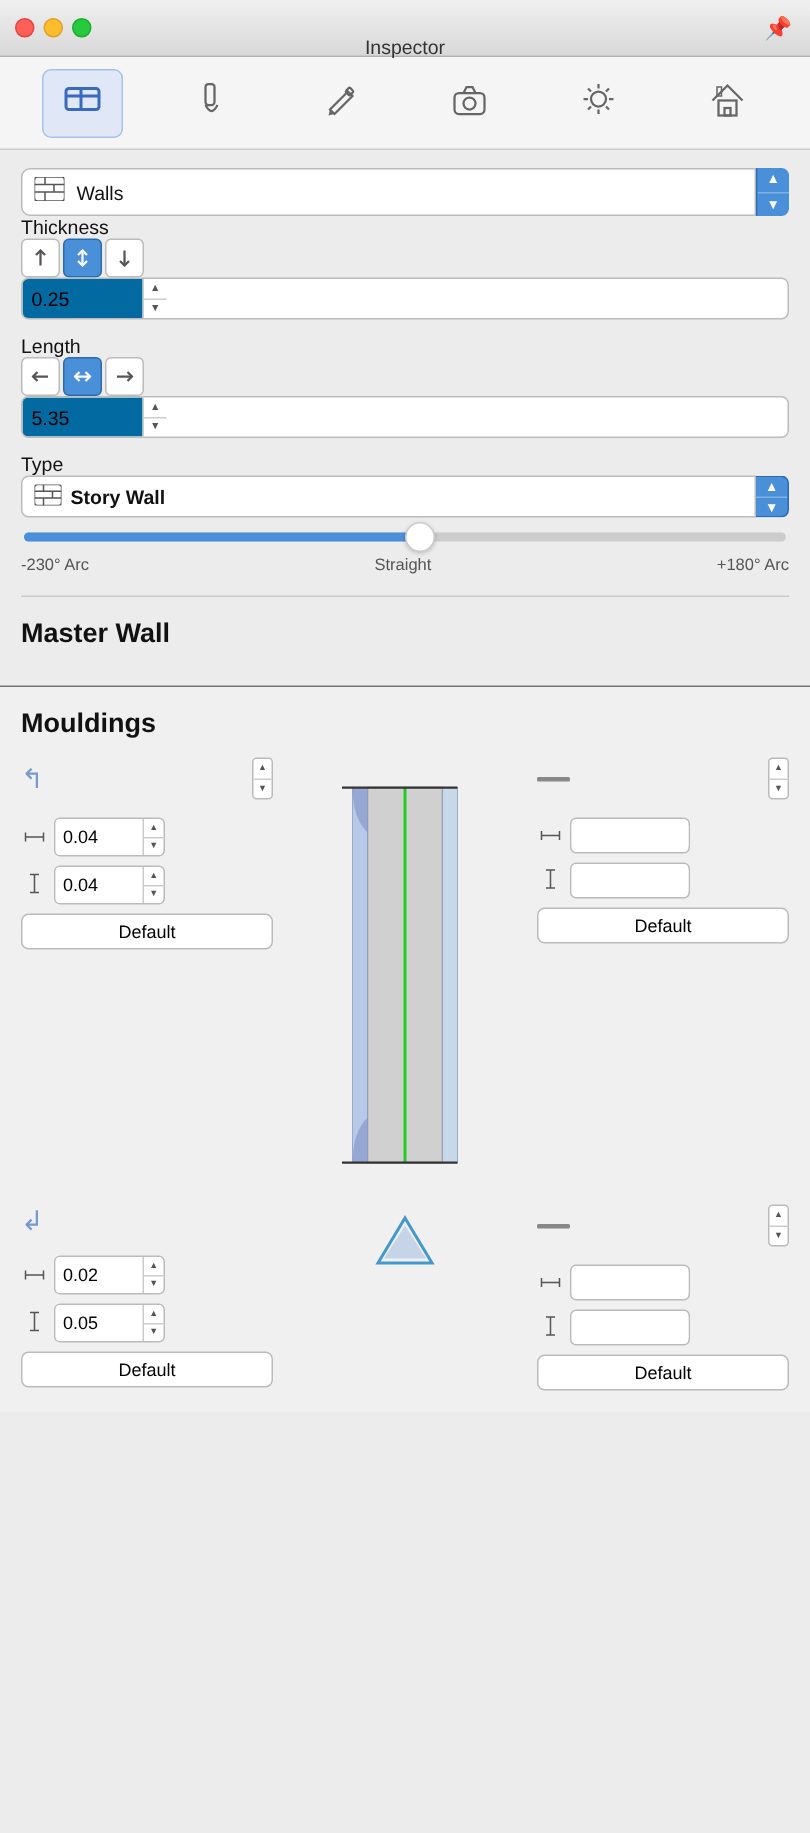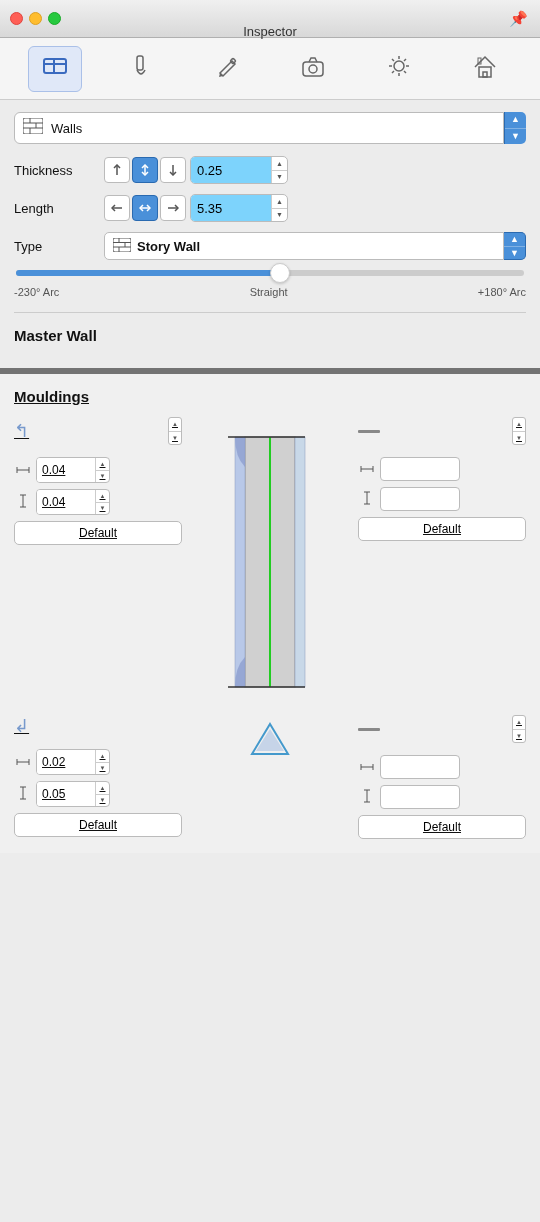--- a/index.html
+++ b/index.html
@@ -82,21 +82,20 @@
 
     
     .content {
       padding: 12px 14px;
     }
 
     
     .dropdown-row {
       display: flex;
       align-items: center;
-      margin-bottom: 12px;
       justify-content: space-between;
     }
     .dropdown-select {
       flex: 1;
       display: flex;
       align-items: center;
       background: white;
       border: 1px solid #bbb;
       border-radius: 6px;
       padding: 4px 8px;
@@ -126,22 +125,22 @@
       justify-content: center;
       color: white;
       font-size: 9px;
       line-height: 1;
     }
     .stepper-btn span:first-child { border-bottom: 1px solid rgba(255,255,255,0.3); }
 
     
     .prop-row {
       display: flex;
-      align-items: center;
       margin-bottom: 10px;
+      flex-direction: column;
     }
     .prop-label {
       width: 90px;
       font-size: 13px;
       color: #111;
       flex-shrink: 0;
     }
     .direction-btns {
       display: flex;
       gap: 2px;
@@ -173,21 +172,21 @@
       border-radius: 5px;
       overflow: hidden;
     }
     .value-input {
       width: 80px;
       height: 26px;
       border: none;
       outline: none;
       padding: 0 6px;
       font-size: 13px;
-      background: #7dd3fc;
+      background: #0369a1;
     }
     .mini-stepper {
       display: flex;
       flex-direction: column;
       width: 16px;
       height: 26px;
       border-left: 1px solid #ccc;
       cursor: pointer;
     }
     .mini-stepper span {
@@ -278,21 +277,21 @@
 
     
     .divider {
       height: 1px;
       background: #ccc;
       margin: 14px 0;
     }
 
     
     .section-title {
-      font-size: 15px;
+      font-size: 18px;
       font-weight: 700;
       color: #111;
       margin-bottom: 12px;
     }
 
     
     .master-wall-card {
       background: white;
       border: 1px solid #ccc;
       border-radius: 8px;
@@ -314,23 +313,22 @@
     .chevron-down {
       font-size: 13px;
       color: #555;
       margin-left: 4px;
       cursor: pointer;
     }
 
     
     .mouldings-section {
       background: #f0f0f0;
-      border-top: 6px solid #737373;
+      border-top: 1px solid #737373;
       padding: 14px 14px 14px;
-      text-decoration: underline;
     }
     .mouldings-grid {
       display: grid;
       grid-template-columns: 1fr 160px 1fr;
       gap: 8px;
       align-items: start;
     }
     .mould-col { display: flex; flex-direction: column; gap: 6px; }
 
     

